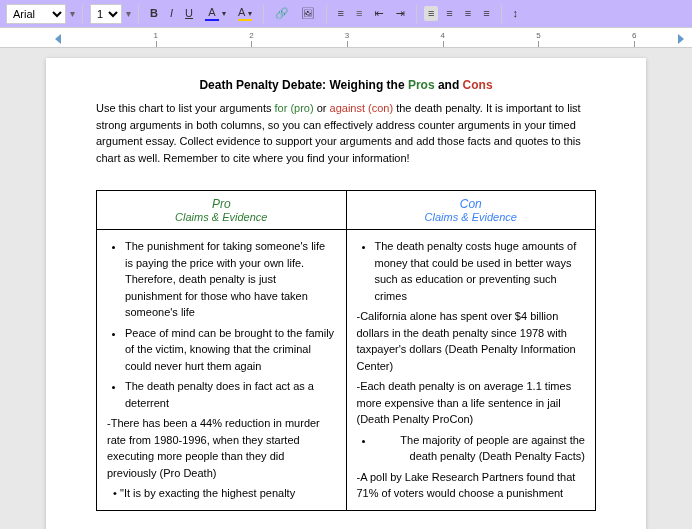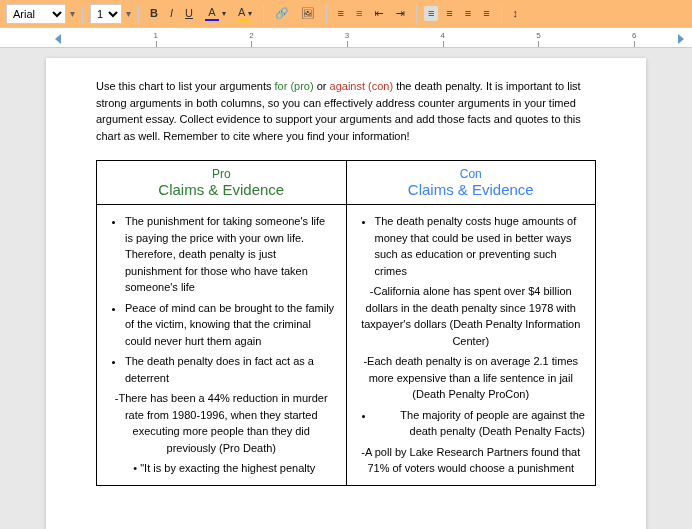--- a/index.html
+++ b/index.html
@@ -7,21 +7,21 @@
       font-family: Arial, sans-serif;
       font-size: 11px;
       background: #f0f0f0;
       width: 692px;
       height: 529px;
       overflow: hidden;
     }
 
     
     .toolbar {
-      background: #fdba74;
+      background: #c4b5fd;
       border-bottom: 1px solid #ccc;
       display: flex;
       align-items: center;
       padding: 3px 6px;
       gap: 4px;
       height: 28px;
     }
     .toolbar-sep {
       width: 1px;
       height: 18px;
@@ -160,67 +160,67 @@
       margin-bottom: 8px;
       color: #000;
     }
     .doc-title .pros { color: #2e7d32; }
     .doc-title .cons { color: #c0392b; }
 
     .doc-intro {
       font-size: 11px;
       color: #000;
       line-height: 1.5;
-      margin-bottom: 16px;
+      margin-bottom: 24px;
     }
     .doc-intro .for { color: #2e7d32; }
     .doc-intro .against { color: #c0392b; }
 
     
     .debate-table {
       width: 100%;
       border-collapse: collapse;
       border: 1px solid #000;
     }
     .debate-table th {
       border: 1px solid #000;
       padding: 6px 10px;
       text-align: center;
       font-weight: normal;
+      font-style: italic;
     }
     .debate-table td {
       border: 1px solid #000;
       padding: 8px 10px;
       vertical-align: top;
       font-size: 11px;
       line-height: 1.5;
       width: 50%;
     }
     .col-pro {
       color: #2e7d32;
     }
     .col-con {
       color: #3b82f6;
     }
     .col-header-sub {
-      font-size: 15px;
+      font-size: 11px;
     }
     .bullet-list {
       list-style: disc;
       padding-left: 18px;
       color: #000;
     }
     .bullet-list li {
       margin-bottom: 4px;
     }
     .indent-text {
       color: #000;
       padding-left: 0;
       margin-top: 4px;
-      text-align: center;
     }
   </style>
 </head>
 <body>
 
 <div class="toolbar">
   <select class="font-select">
     <option>Arial</option>
   </select>
   <span style="color:#666;font-size:10px;">▾</span>
@@ -288,20 +288,23 @@
       <div class="ruler-line" style="left: 76.9231%;"></div>
       <div class="ruler-label" style="left: 76.9231%;">5</div>
       <div class="ruler-line" style="left: 92.3077%;"></div>
       <div class="ruler-label" style="left: 92.3077%;">6</div>
     </div>
 </div>
 
 <div class="doc-area">
   <div class="page">
 
+    <div class="doc-title">
+      <span>Death Penalty Debate: Weighing the </span><span class="pros">Pros</span><span> and </span><span class="cons">Cons</span>
+    </div>
 
     <div class="doc-intro">
       <span>Use this chart to list your arguments </span><span class="for">for (pro)</span><span> or </span><span class="against">against (con)</span><span> the death penalty. It is important to list strong arguments in both columns, so you can effectively address counter arguments in your timed argument essay. Collect evidence to support your arguments and add those facts and quotes to this chart as well. Remember to cite where you find your information!</span>
     </div>
 
     <table class="debate-table">
       <thead>
         <tr>
           <th>
             <div class="col-pro" style="font-size:12px;">Pro</div>
@@ -322,21 +325,21 @@
               <li>The death penalty does in fact act as a deterrent</li>
             </ul>
             <div class="indent-text">-There has been a 44% reduction in murder rate from 1980-1996, when they started executing more people than they did previously (Pro Death)</div>
             <div class="indent-text">&nbsp;&nbsp;•&nbsp;"It is by exacting the highest penalty</div>
           </td>
           <td>
             <ul class="bullet-list">
               <li>The death penalty costs huge amounts of money that could be used in better ways such as education or preventing such crimes</li>
             </ul>
             <div class="indent-text">-California alone has spent over $4 billion dollars in the death penalty since 1978 with taxpayer's dollars (Death Penalty Information Center)</div>
-            <div class="indent-text">-Each death penalty is on average 2.1 times more expensive than a life sentence in jail (Death Penalty ProCon)</div>
+            <div class="indent-text">-Each death penalty is on average 1.1 times more expensive than a life sentence in jail (Death Penalty ProCon)</div>
             <ul class="bullet-list" style="margin-top:4px;text-align:right;">
               <li>The majority of people are against the death penalty (Death Penalty Facts)</li>
             </ul>
             <div class="indent-text">-A poll by Lake Research Partners found that 71% of voters would choose a punishment</div>
           </td>
         </tr>
       </tbody>
     </table>
 
   </div>

